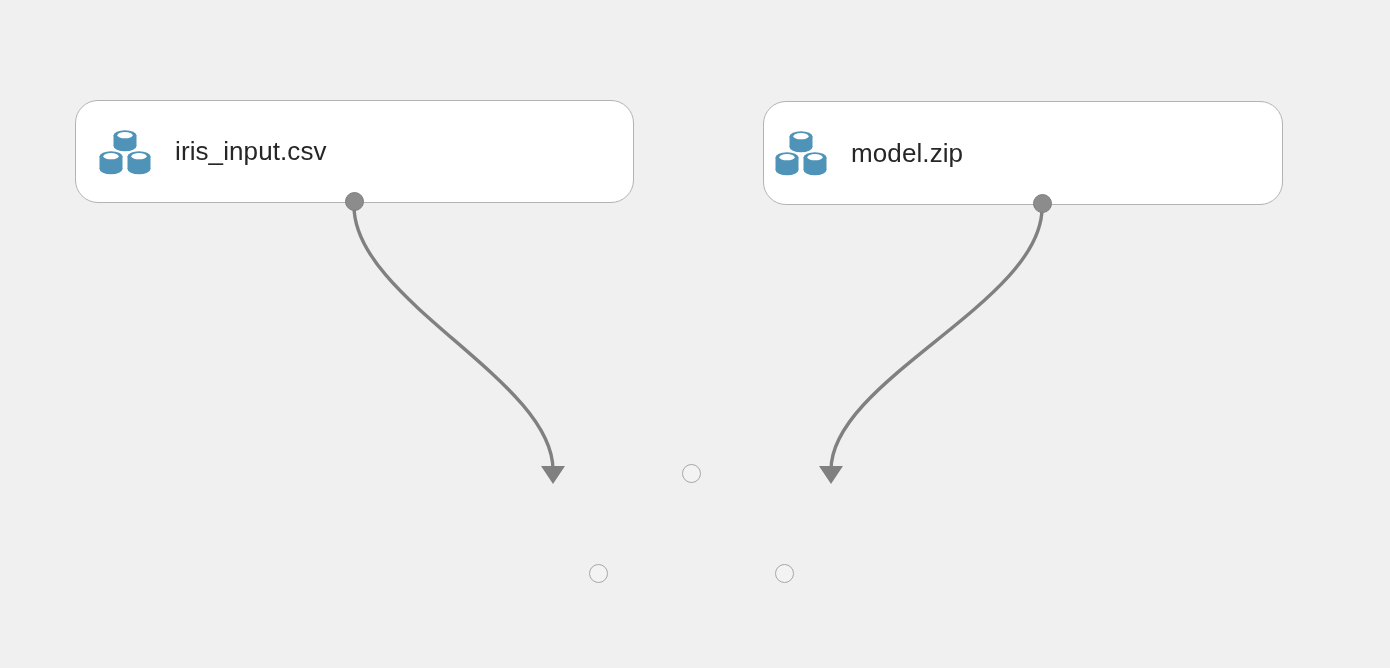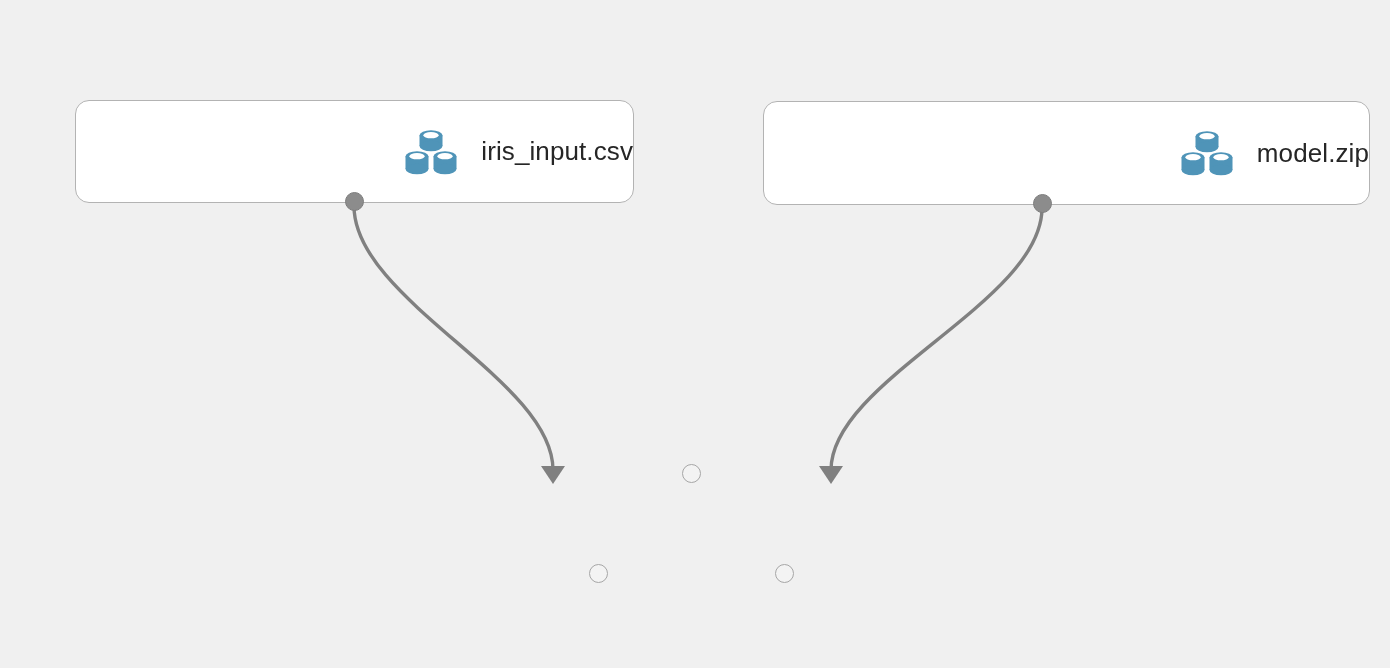--- a/index.html
+++ b/index.html
@@ -36,25 +36,24 @@
   #edge-layer polygon {
     pointer-events: auto;
   }
 
   
   .node {
     position: absolute;
     box-sizing: border-box;
     background: #ffffff;
     border: 1.6px solid #b3b3b3;
-    border-radius: 14px;
+    border-radius: 23px;
     z-index: 2;
     display: flex;
     align-items: center;
-    justify-content: flex-end;
   }
 
   .node-icon {
     flex: 0 0 auto;
     display: flex;
     align-items: center;
     justify-content: center;
   }
 
   .node-label {
@@ -68,23 +67,23 @@
   #node-iris {
     left: 75px;
     top: 100px;
     width: 559px;
     height: 103px;
     padding-left: 20px;
   }
   #node-model {
     left: 763px;
     top: 101px;
-    width: 607px;
+    width: 520px;
     height: 104px;
-    padding-left: 32px;
+    padding-left: 8px;
   }
   #node-iris .node-icon,
   #node-model .node-icon {
     width: 58px;
     height: 58px;
   }
   #node-iris .node-label,
   #node-model .node-label {
     font-size: 26px;
     margin-left: 21px;

